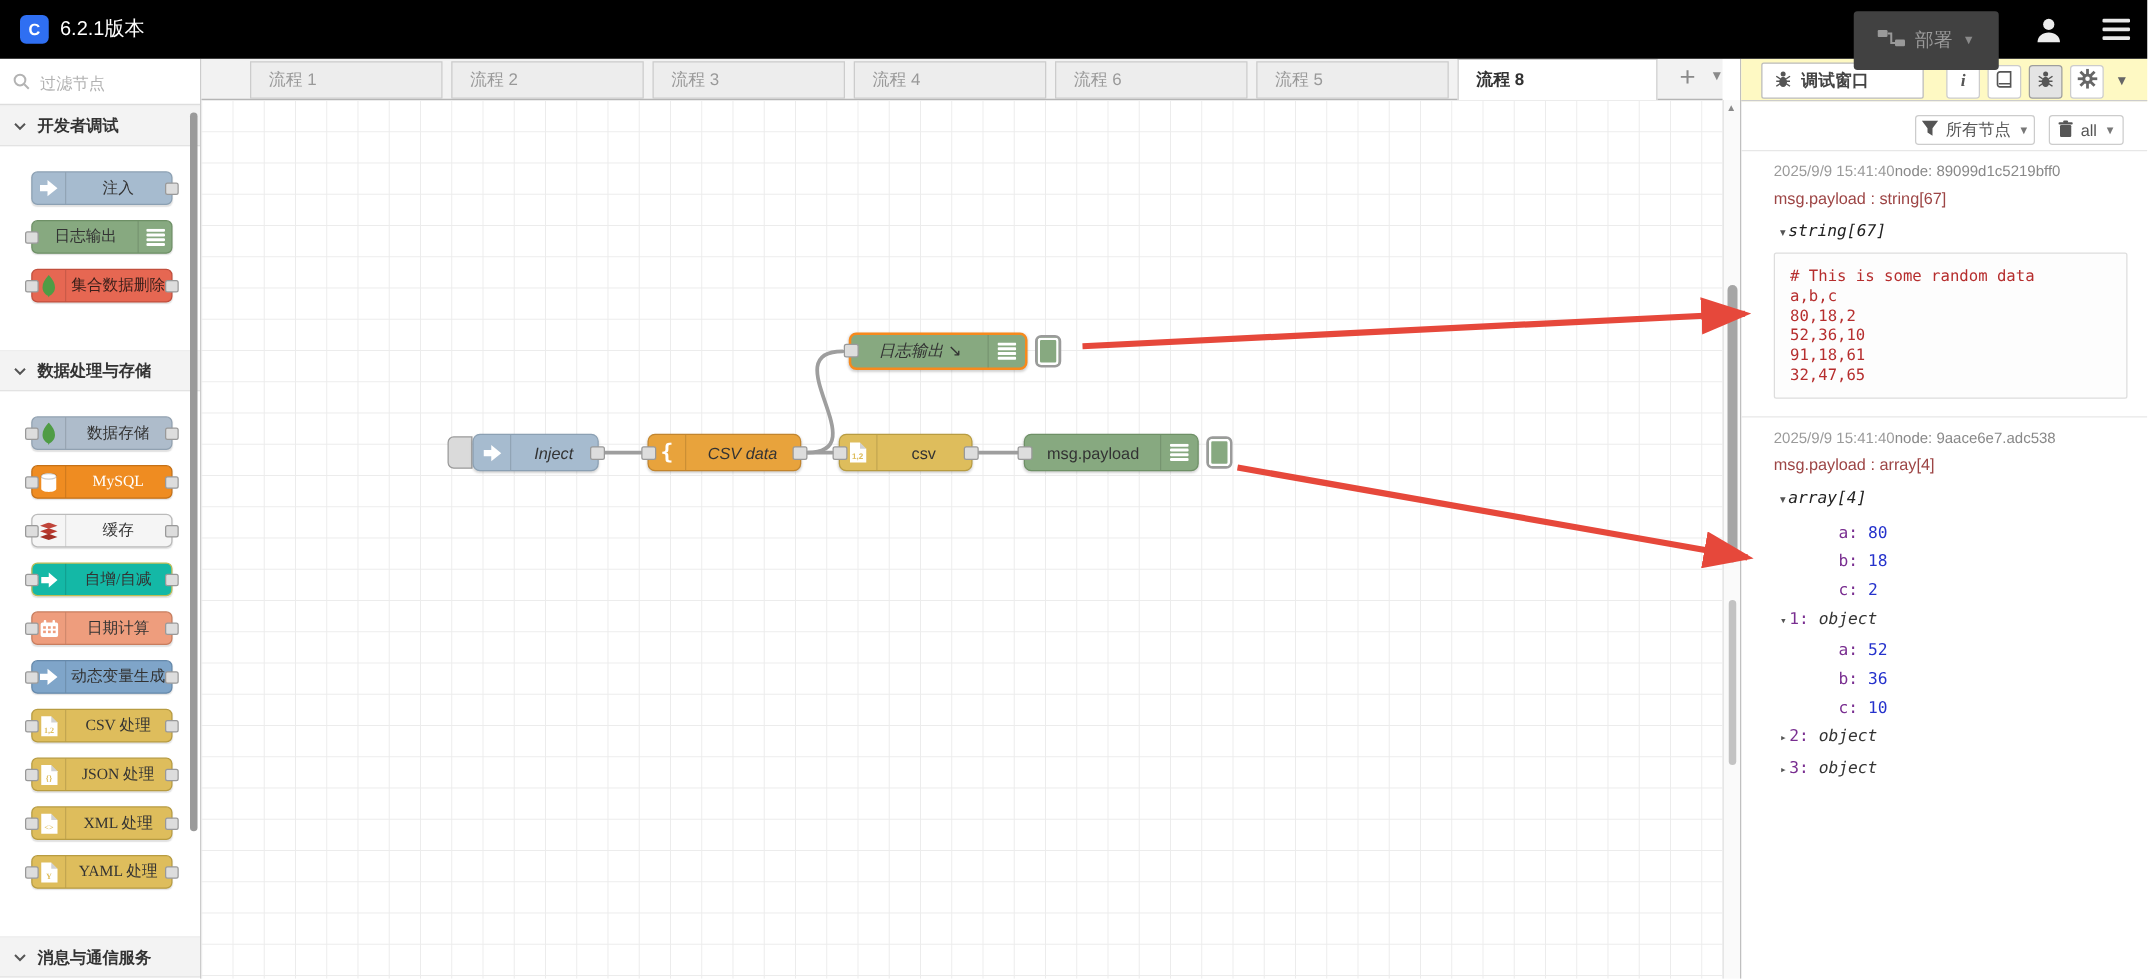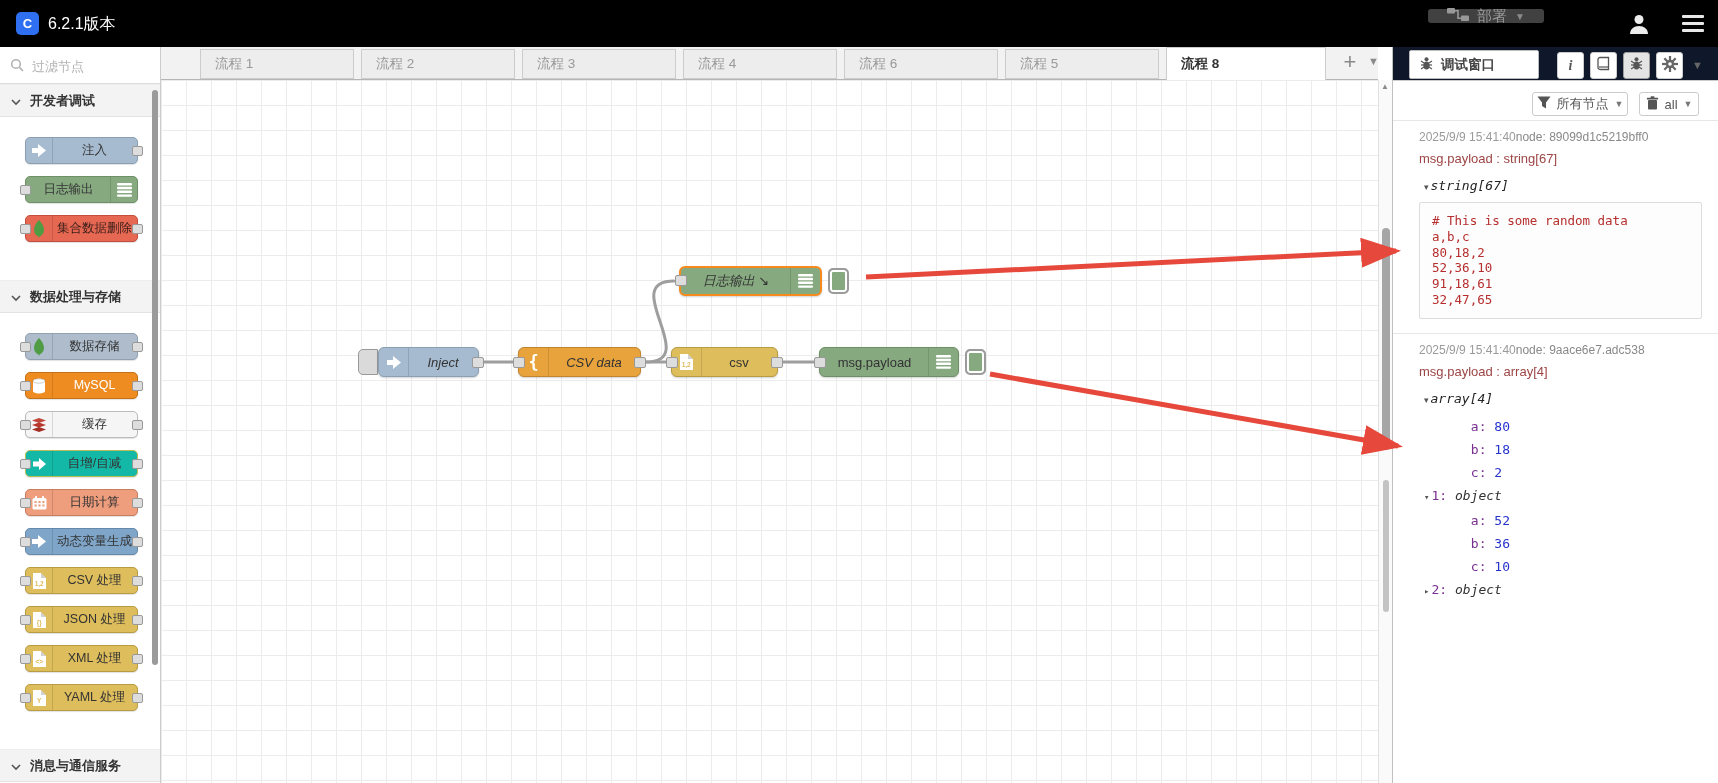--- a/index.html
+++ b/index.html
@@ -4,39 +4,39 @@
 <style>
   html,body{margin:0;padding:0;background:#fff;}
   body{width:1718px;height:783px;overflow:hidden;font-family:"Liberation Sans","DejaVu Sans",sans-serif;}
   #app{position:relative;width:1718px;height:783px;background:#fff;}
 
   
   #topbar{position:absolute;left:0;top:0;width:1718px;height:47px;background:#000;z-index:50;}
   #logo{position:absolute;left:16px;top:12px;width:23px;height:23px;border-radius:5px;background:#2f6ff2;
         color:#fff;font-weight:bold;font-size:13px;text-align:center;line-height:23px;}
   #apptitle{position:absolute;left:48px;top:0;height:47px;line-height:47px;color:#fff;font-size:16px;}
-  #deploy-btn{position:absolute;left:1428px;top:9px;width:116px;height:14px;background:#414141;border-radius:3px;
+  #deploy-btn{position:absolute;left:1483px;top:9px;width:116px;height:47px;background:#414141;border-radius:3px;
         display:flex;align-items:center;justify-content:center;gap:8px;cursor:pointer;}
   #deploy-btn .dlabel{color:#9a9a9a;font-size:15px;}
   #deploy-btn .dcaret{color:#8a8a8a;font-size:10px;}
   #user-btn{position:absolute;left:1628px;top:13px;width:22px;height:21px;}
   #burger-btn{position:absolute;left:1682px;top:15px;width:22px;height:17px;}
   #burger-btn div{height:3px;background:#e8e8e8;margin-bottom:4px;border-radius:1px;}
 
   
   #palette{position:absolute;left:0;top:47px;width:160px;height:736px;background:#fff;border-right:1px solid #ccc;z-index:20;overflow:hidden;}
   #psearch{position:relative;height:36px;border-bottom:1px solid #ddd;}
   #psearch .micon{position:absolute;left:10px;top:11px;}
   #psearch input{position:absolute;left:30px;top:6px;width:110px;border:none;outline:none;font-size:13px;color:#555;
         font-family:"Liberation Sans","DejaVu Sans",sans-serif;height:24px;}
   #psearch input::placeholder{color:#b2b2b2;}
   .pcat-header{height:31px;background:#f3f3f3;border-bottom:1px solid #e3e3e3;border-top:1px solid #eee;
         display:flex;align-items:center;gap:9px;padding-left:11px;cursor:pointer;}
   .pcat-header .pcat-label{font-size:13px;font-weight:bold;color:#333;}
-  .pcat-items{padding:20px 12px 26px 0;}
+  .pcat-items{padding:20px 12px 26px 0;font-family:Liberation Serif, serif;}
   .pnode{position:relative;width:113px;height:27px;margin:0 0 12px 25px;border-radius:5px;border:1px solid #999;
         box-sizing:border-box;cursor:grab;box-shadow:0 1px 1px rgba(0,0,0,0.12);}
   .pnode .plabel{position:absolute;top:0;height:25px;line-height:25px;font-size:12.5px;color:#333;text-align:center;}
   .pnode .picon{position:absolute;top:0;width:26px;height:25px;display:flex;align-items:center;justify-content:center;}
   .pnode .picon.left{left:0;border-right:1px solid rgba(0,0,0,0.12);}
   .pnode .picon.right{right:0;border-left:1px solid rgba(0,0,0,0.12);}
   .pnode .plabel.wicon-left{left:26px;right:0;}
   .pnode .plabel.wicon-right{left:0;right:26px;}
   .pport{position:absolute;width:9px;height:8px;background:#ddd;border:1px solid #999;border-radius:2px;top:8px;}
   .pport.in{left:-6px;} .pport.out{right:-6px;}
@@ -80,21 +80,21 @@
         box-sizing:border-box;z-index:5;cursor:pointer;}
   .dbg-toggle{position:absolute;width:21px;height:26px;background:#87a980;border:2px solid #9b9b9b;border-radius:5px;
         box-shadow:inset 0 0 0 2px #fff;box-sizing:border-box;z-index:6;cursor:pointer;}
 
   #wires{position:absolute;left:0;top:0;z-index:5;pointer-events:none;}
   #arrows{position:absolute;left:0;top:0;z-index:40;pointer-events:none;}
 
   
   #debug{position:absolute;left:1392px;top:47px;width:326px;height:736px;background:#fff;border-left:1px solid #c0c0c0;
         box-sizing:border-box;z-index:30;}
-  #dbg-header{position:absolute;left:0;top:0;right:0;height:33px;border-bottom:1px solid #ccc;background:#0f172a;}
+  #dbg-header{position:absolute;left:0;top:0;right:0;height:33px;border-bottom:1px solid #ccc;background:#fef9c3;}
   #dbg-title-box{position:absolute;left:16px;top:3px;width:130px;height:29px;border:1px solid #bbb;border-radius:2px;background:#fff;
         box-sizing:border-box;display:flex;align-items:center;gap:7px;padding-left:9px;cursor:pointer;}
   #dbg-title-box span{font-size:13.5px;font-weight:bold;color:#444;}
   .hbtn{position:absolute;top:5px;width:27px;height:27px;border:1px solid #ccc;border-radius:3px;background:#fff;
         box-sizing:border-box;display:flex;align-items:center;justify-content:center;cursor:pointer;}
   .hbtn.active{background:#e4e4e4;border-color:#9e9e9e;}
   .hbtn .iglyph{font-size:14px;color:#555;font-family:"Liberation Serif","DejaVu Serif",serif;font-weight:bold;font-style:italic;}
   #dbg-caret{position:absolute;left:299px;top:12px;color:#666;font-size:11px;cursor:pointer;}
   #dbg-toolbar{position:absolute;left:0;top:33px;right:0;height:40px;}
   .tbtn{position:absolute;top:12px;height:24px;border:1px solid #ccc;border-radius:3px;background:#fff;box-sizing:border-box;
@@ -533,17 +533,18 @@
           <div class="dprop">msg.payload : array[4]</div>
           <div class="dtyp"><span class="tri">▾</span><span class="titalic">array[4]</span></div>
           <div class="trow lvl2"><span> </span><span class="tkey">a: </span><span class="vnum">80</span></div>
           <div class="trow lvl2"><span> </span><span class="tkey">b: </span><span class="vnum">18</span></div>
           <div class="trow lvl2"><span> </span><span class="tkey">c: </span><span class="vnum">2</span></div>
           <div class="trow lvl1"><span class="tri">▾</span><span class="tkey">1: </span><span class="vobj">object</span></div>
           <div class="trow lvl2"><span> </span><span class="tkey">a: </span><span class="vnum">52</span></div>
           <div class="trow lvl2"><span> </span><span class="tkey">b: </span><span class="vnum">36</span></div>
           <div class="trow lvl2"><span> </span><span class="tkey">c: </span><span class="vnum">10</span></div>
           <div class="trow lvl1"><span class="tri">▸</span><span class="tkey">2: </span><span class="vobj">object</span></div>
+          <div class="trow lvl1"><span class="tri">▸</span><span class="tkey">3: </span><span class="vobj">object</span></div>
         </div>
       </div>
   </aside>
 
 </div>
 
 </body></html>

